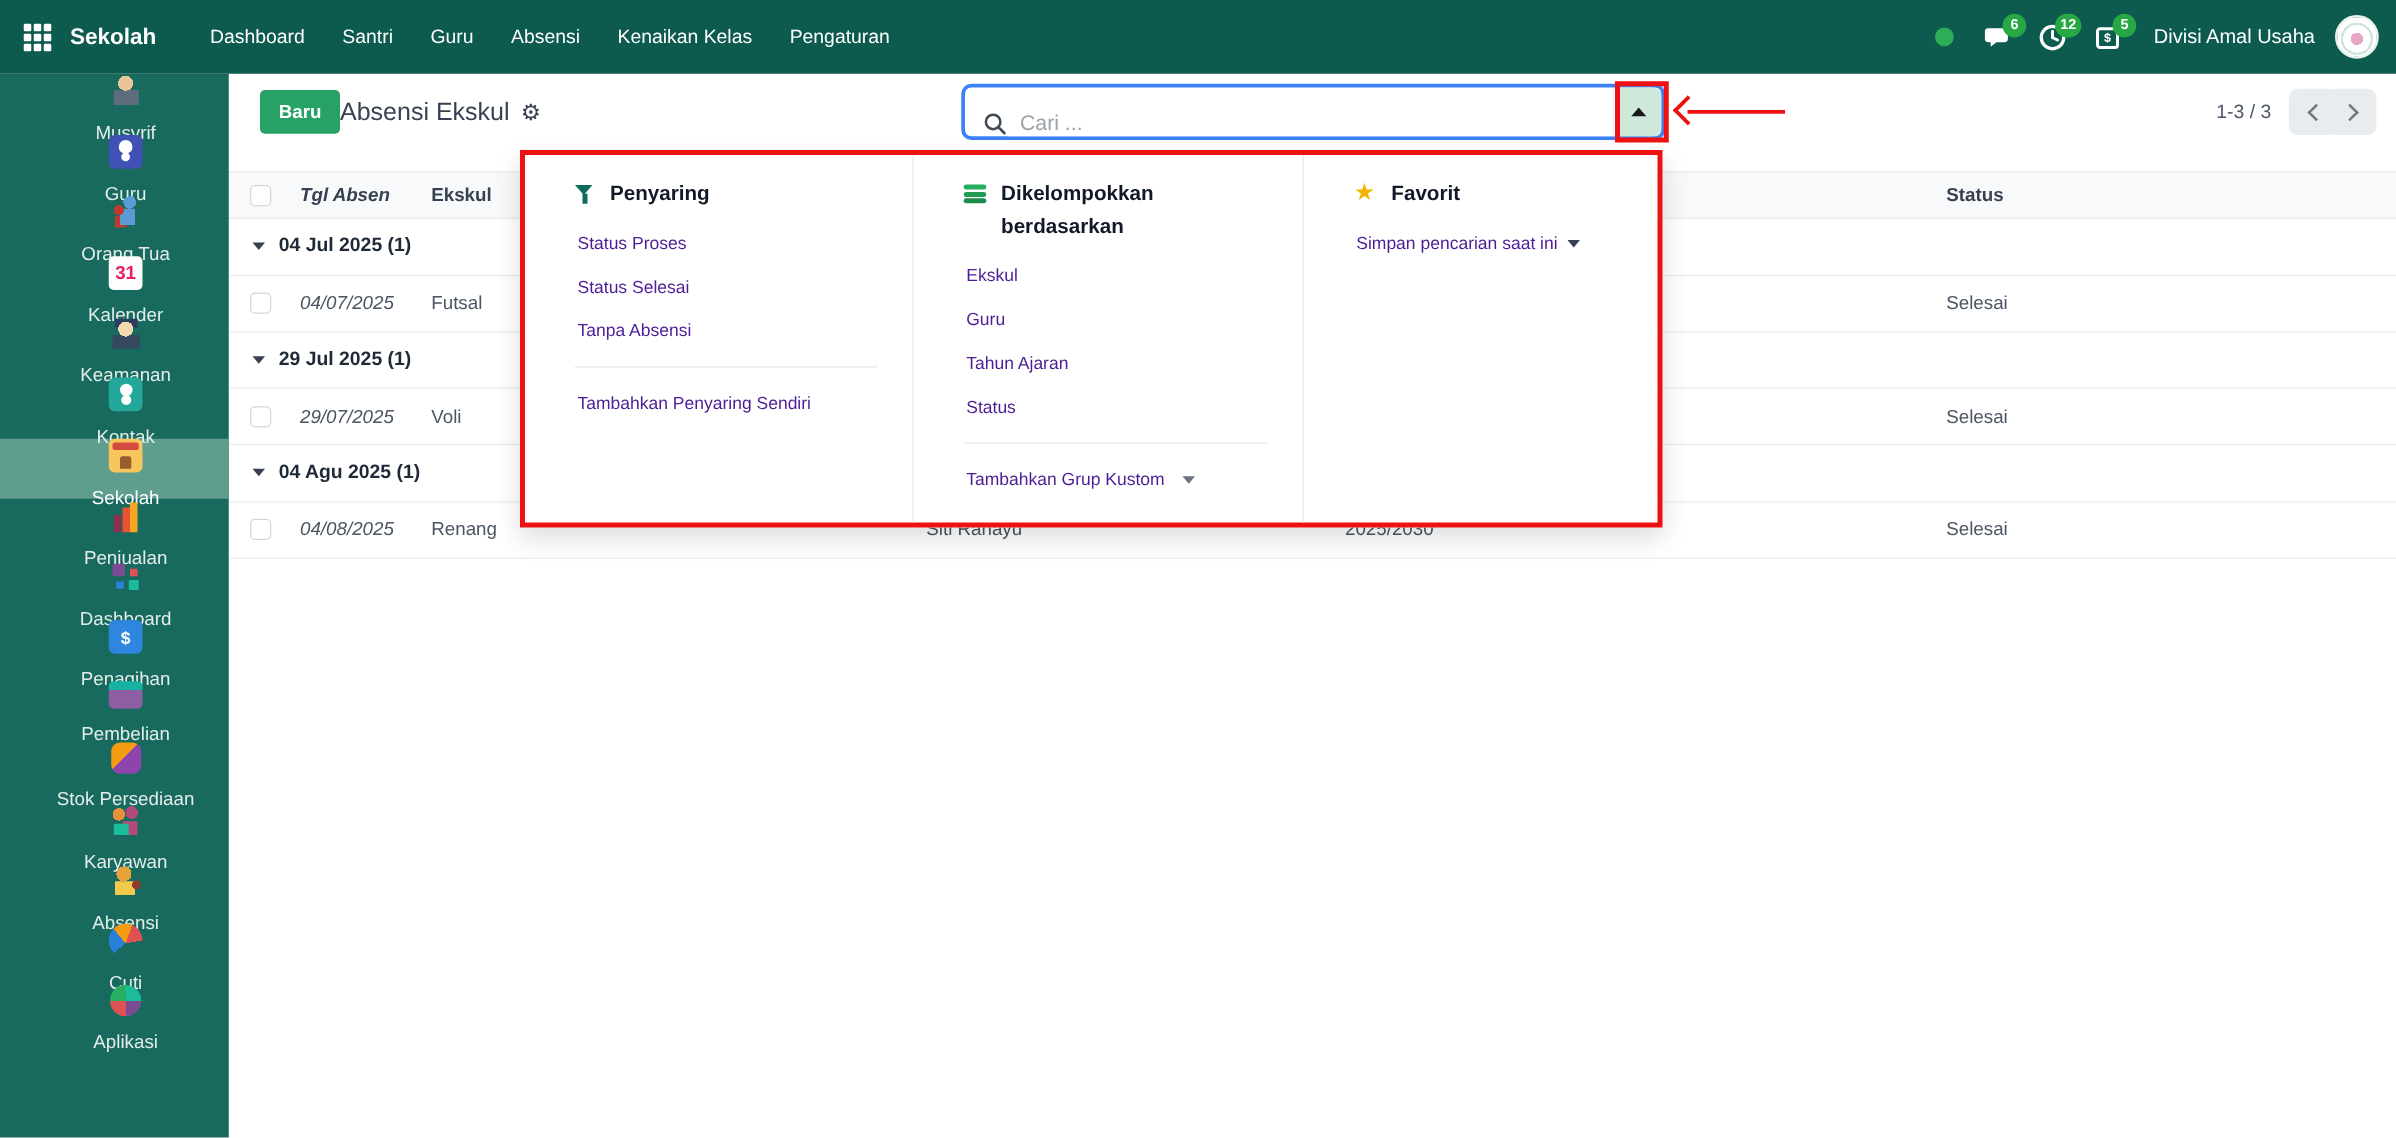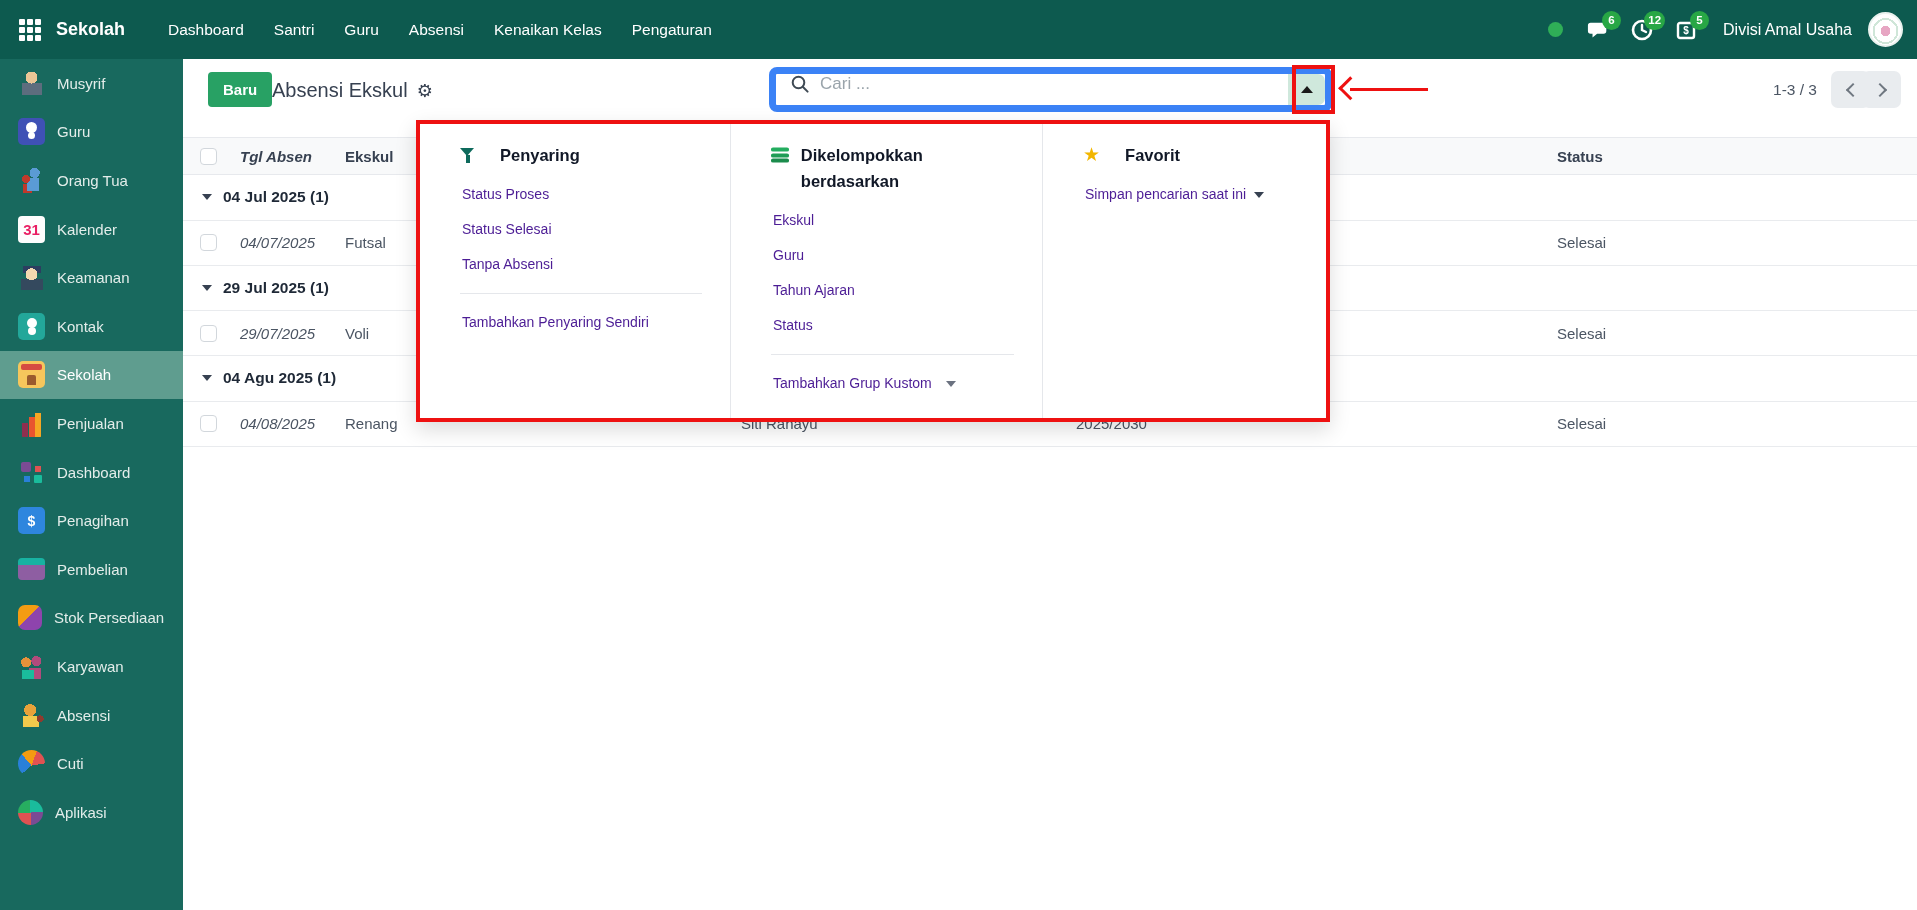--- a/index.html
+++ b/index.html
@@ -24,21 +24,21 @@
     display:flex; align-items:center; justify-content:center; }
   .company { font-size:16px; margin:0 6px 0 10px; white-space:nowrap; }
   .avatar { width:35px; height:35px; border-radius:50%;
     background:radial-gradient(circle at 50% 55%, #e7a6c3 0 5px, #fff 5px 11px, #cfe6d8 11px 13px, #fff 13px);
     border:2px solid #e9f2ee; }
 
   
   .sidebar { position:absolute; left:0; top:59px; width:183px; height:851px;
     background:#18695e; z-index:25; }
   .side-item { height:48.6px; display:flex; align-items:center; gap:12px; padding-left:18px;
-    color:#e3edea; font-size:15px; cursor:pointer; white-space:nowrap; }
+    color:#e3edea; font-size:15px; cursor:pointer; white-space:nowrap;flex-direction:column; }
   .side-item.active { background:#5f9d8f; color:#fff; }
   .si { width:27px; height:27px; border-radius:5px; flex:0 0 auto; position:relative;
     display:flex; align-items:center; justify-content:center; font-weight:700; }
   .ic-musyrif { background:radial-gradient(circle at 50% 28%, #eac696 0 6px, transparent 6px),
                 linear-gradient(#5d6d7e 0 0) 50% 88%/20px 12px no-repeat; }
   .ic-guru { background:#3f51b5; }
   .ic-guru::before { content:""; width:11px; height:11px; border-radius:50%; background:#fff;
      box-shadow:0 8px 0 -2px #fff; position:absolute; top:4px; }
   .ic-ortu { background:radial-gradient(circle at 62% 22%, #5a9bd5 0 5px, transparent 5px),
              radial-gradient(circle at 30% 45%, #c0392b 0 4px, transparent 4px),
@@ -76,21 +76,21 @@
   .ic-aplikasi { background:conic-gradient(#1abc9c 0 25%, #7b4b94 25% 50%, #e05252 50% 75%, #27ae60 75%); border-radius:50%; width:25px; height:25px; }
 
   
   .main { position:absolute; left:183px; top:59px; width:1734px; height:851px; background:#fff; }
   .control { position:relative; height:63px; }
   .new-btn { position:absolute; left:25px; top:13px; background:#28a164; color:#fff; font-weight:700;
     font-size:15px; border:none; border-radius:4px; padding:9px 15px; cursor:pointer; }
   .view-title { position:absolute; left:89px; top:20px; font-size:20px; color:#374151; display:flex; align-items:center; gap:9px;justify-content:center; }
   .gear { font-size:18px; color:#374151; cursor:pointer; font-family:"DejaVu Sans", sans-serif; }
   .searchbox { position:absolute; left:586px; top:8px; width:563px; height:45px;
-    border:7px solid #3b82f6; border-radius:8px; background:#fff; display:flex; align-items:flex-start; }
+    border:3px solid #3b82f6; border-radius:8px; background:#fff; display:flex; align-items:flex-end; }
   .searchbox input { flex:1; border:none; outline:none; font-size:17px; color:#374151; padding-left:10px;
     font-family:"Liberation Sans", sans-serif; }
   .searchbox input::placeholder { color:#9aa4ab; }
   .mag { margin-left:14px; flex:0 0 auto; }
   .toggle-btn { width:37px; height:100%; background:#cfe8dc; border-radius:0 7px 7px 0;
     display:flex; align-items:center; justify-content:center; cursor:pointer; }
   .tri-up { width:0; height:0; border-left:6px solid transparent; border-right:6px solid transparent;
     border-bottom:7px solid #1a1a1a; }
   .pager { position:absolute; right:16px; top:12px; display:flex; align-items:center; gap:14px; }
   .pager-text { font-size:15.5px; color:#4b5563; }
@@ -121,21 +121,21 @@
 
   
   .panel-annot { position:absolute; left:416px; top:120px; width:914px; height:302px;
     border:4px solid #ee1111; z-index:40; background:#fff; box-shadow:0 8px 20px rgba(0,0,0,.14); display:flex; }
   .pcol { padding:18px 18px 0 40px; }
   .pcol1 { width:311px; border-right:1px solid #e5e7eb; }
   .pcol2 { width:312px; border-right:1px solid #e5e7eb; }
   .pcol3 { flex:1; }
   .phead { display:flex; align-items:flex-start; gap:13px; font-size:16.5px; font-weight:700; color:#111827;
     line-height:26px; margin-bottom:9px; }
-  .phead .txt { margin-left:12px; }
+  .phead .txt { margin-left:0; }
   .pitem { font-size:14px; color:#4c1d95; line-height:35px; cursor:pointer; padding-left:2px; white-space:nowrap; }
   .pdivider { border-top:1px solid #e5e7eb; margin:11px 10px 11px 0; }
   .funnel { width:15px; height:15px; margin-top:6px; position:relative; }
   .funnel::before { content:""; position:absolute; top:0; left:0; border-left:7.5px solid transparent;
     border-right:7.5px solid transparent; border-top:8px solid #0e6a5c; }
   .funnel::after { content:""; position:absolute; top:7px; left:5.5px; width:4px; height:8px; background:#0e6a5c; }
   .layers { width:18px; height:16px; margin-top:5px; position:relative; }
   .layers::before, .layers::after, .layers i { content:""; position:absolute; left:0; width:18px; height:5px;
     background:#1f9d55; border-radius:2px; transform:scaleY(.8); }
   .layers::before { top:0; background:#23ad5f; }

